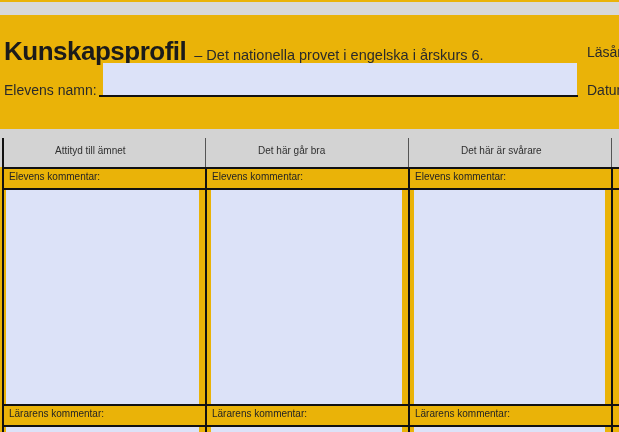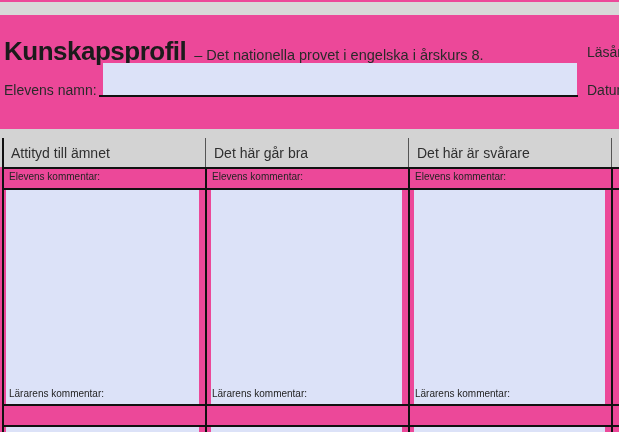--- a/index.html
+++ b/index.html
@@ -1,17 +1,17 @@
 <!DOCTYPE html>
 <html><head>
 <meta charset="utf-8">
 <style>
   html,body{margin:0;padding:0;background:#fff;}
   #screen{
-    position:relative;width:619px;height:432px;overflow:hidden;background:#ec4899;
+    position:relative;width:619px;height:432px;overflow:hidden;background:#eab308;
     font-family:"Liberation Sans",sans-serif;color:#222;
   }
   
   .top-bar{position:absolute;left:0;top:2px;width:619px;height:13px;background:#d8d8d8;}
 
   
   .title-line{position:absolute;left:4px;top:36px;display:flex;align-items:baseline;white-space:nowrap;}
   .doc-title{font-size:26px;font-weight:bold;color:#1b1b1b;letter-spacing:-0.5px;}
   .doc-subtitle{font-size:14.5px;color:#2a2a2a;margin-left:8px;}
   .school-year{position:absolute;left:587px;top:44px;font-size:14px;color:#2a2a2a;white-space:nowrap;}
@@ -29,47 +29,47 @@
   .hrule{position:absolute;left:2px;width:617px;height:2px;background:#111;}
   .hr-1{top:167px;} .hr-2{top:188px;} .hr-3{top:404px;} .hr-4{top:425px;}
 
   
   .vrule{position:absolute;top:169px;bottom:0;width:2px;background:#111;}
   .v-0{left:2px;top:138px;} .v-1{left:205px;} .v-2{left:408px;} .v-3{left:611px;}
   .vrule-hdr{position:absolute;top:138px;height:29px;width:1px;background:#555;}
   .vh-1{left:205px;} .vh-2{left:408px;} .vh-3{left:611px;}
 
   
-  .col-header{position:absolute;top:145px;font-size:14px;color:#2f2f2f;white-space:nowrap;}
+  .col-header{position:absolute;top:145px;font-size:10px;color:#2f2f2f;white-space:nowrap;margin-left:44px;}
   .ch-1{left:11px;} .ch-2{left:214px;} .ch-3{left:417px;}
 
   
   .row-label{position:absolute;font-size:10px;color:#242424;white-space:nowrap;}
   .student-row{top:171px;}
-  .teacher-row{top:388px;}
+  .teacher-row{top:408px;}
   .rl-1{left:9px;} .rl-2{left:212px;} .rl-3{left:415px;}
 
   
   .blue-field{position:absolute;background:#dce2f8;}
   .student-field{top:190px;height:214px;}
   .teacher-field{top:427px;height:20px;}
   .bf-1{left:6px;width:193px;}
   .bf-2{left:211px;width:191px;}
   .bf-3{left:414px;width:191px;}
 </style>
 </head>
 <body>
 
 <div id="screen">
 
   <div class="top-bar"></div>
 
   <div class="title-line">
     <span class="doc-title">Kunskapsprofil</span>
-    <span class="doc-subtitle">– Det nationella provet i engelska i årskurs 8.</span>
+    <span class="doc-subtitle">– Det nationella provet i engelska i årskurs 6.</span>
   </div>
   <div class="school-year">Läsår</div>
 
   <div class="name-label">Elevens namn:</div>
   <div class="name-field"></div>
   <div class="name-underline"></div>
   <div class="date-label">Datum</div>
 
   <div class="header-band"></div>
 

